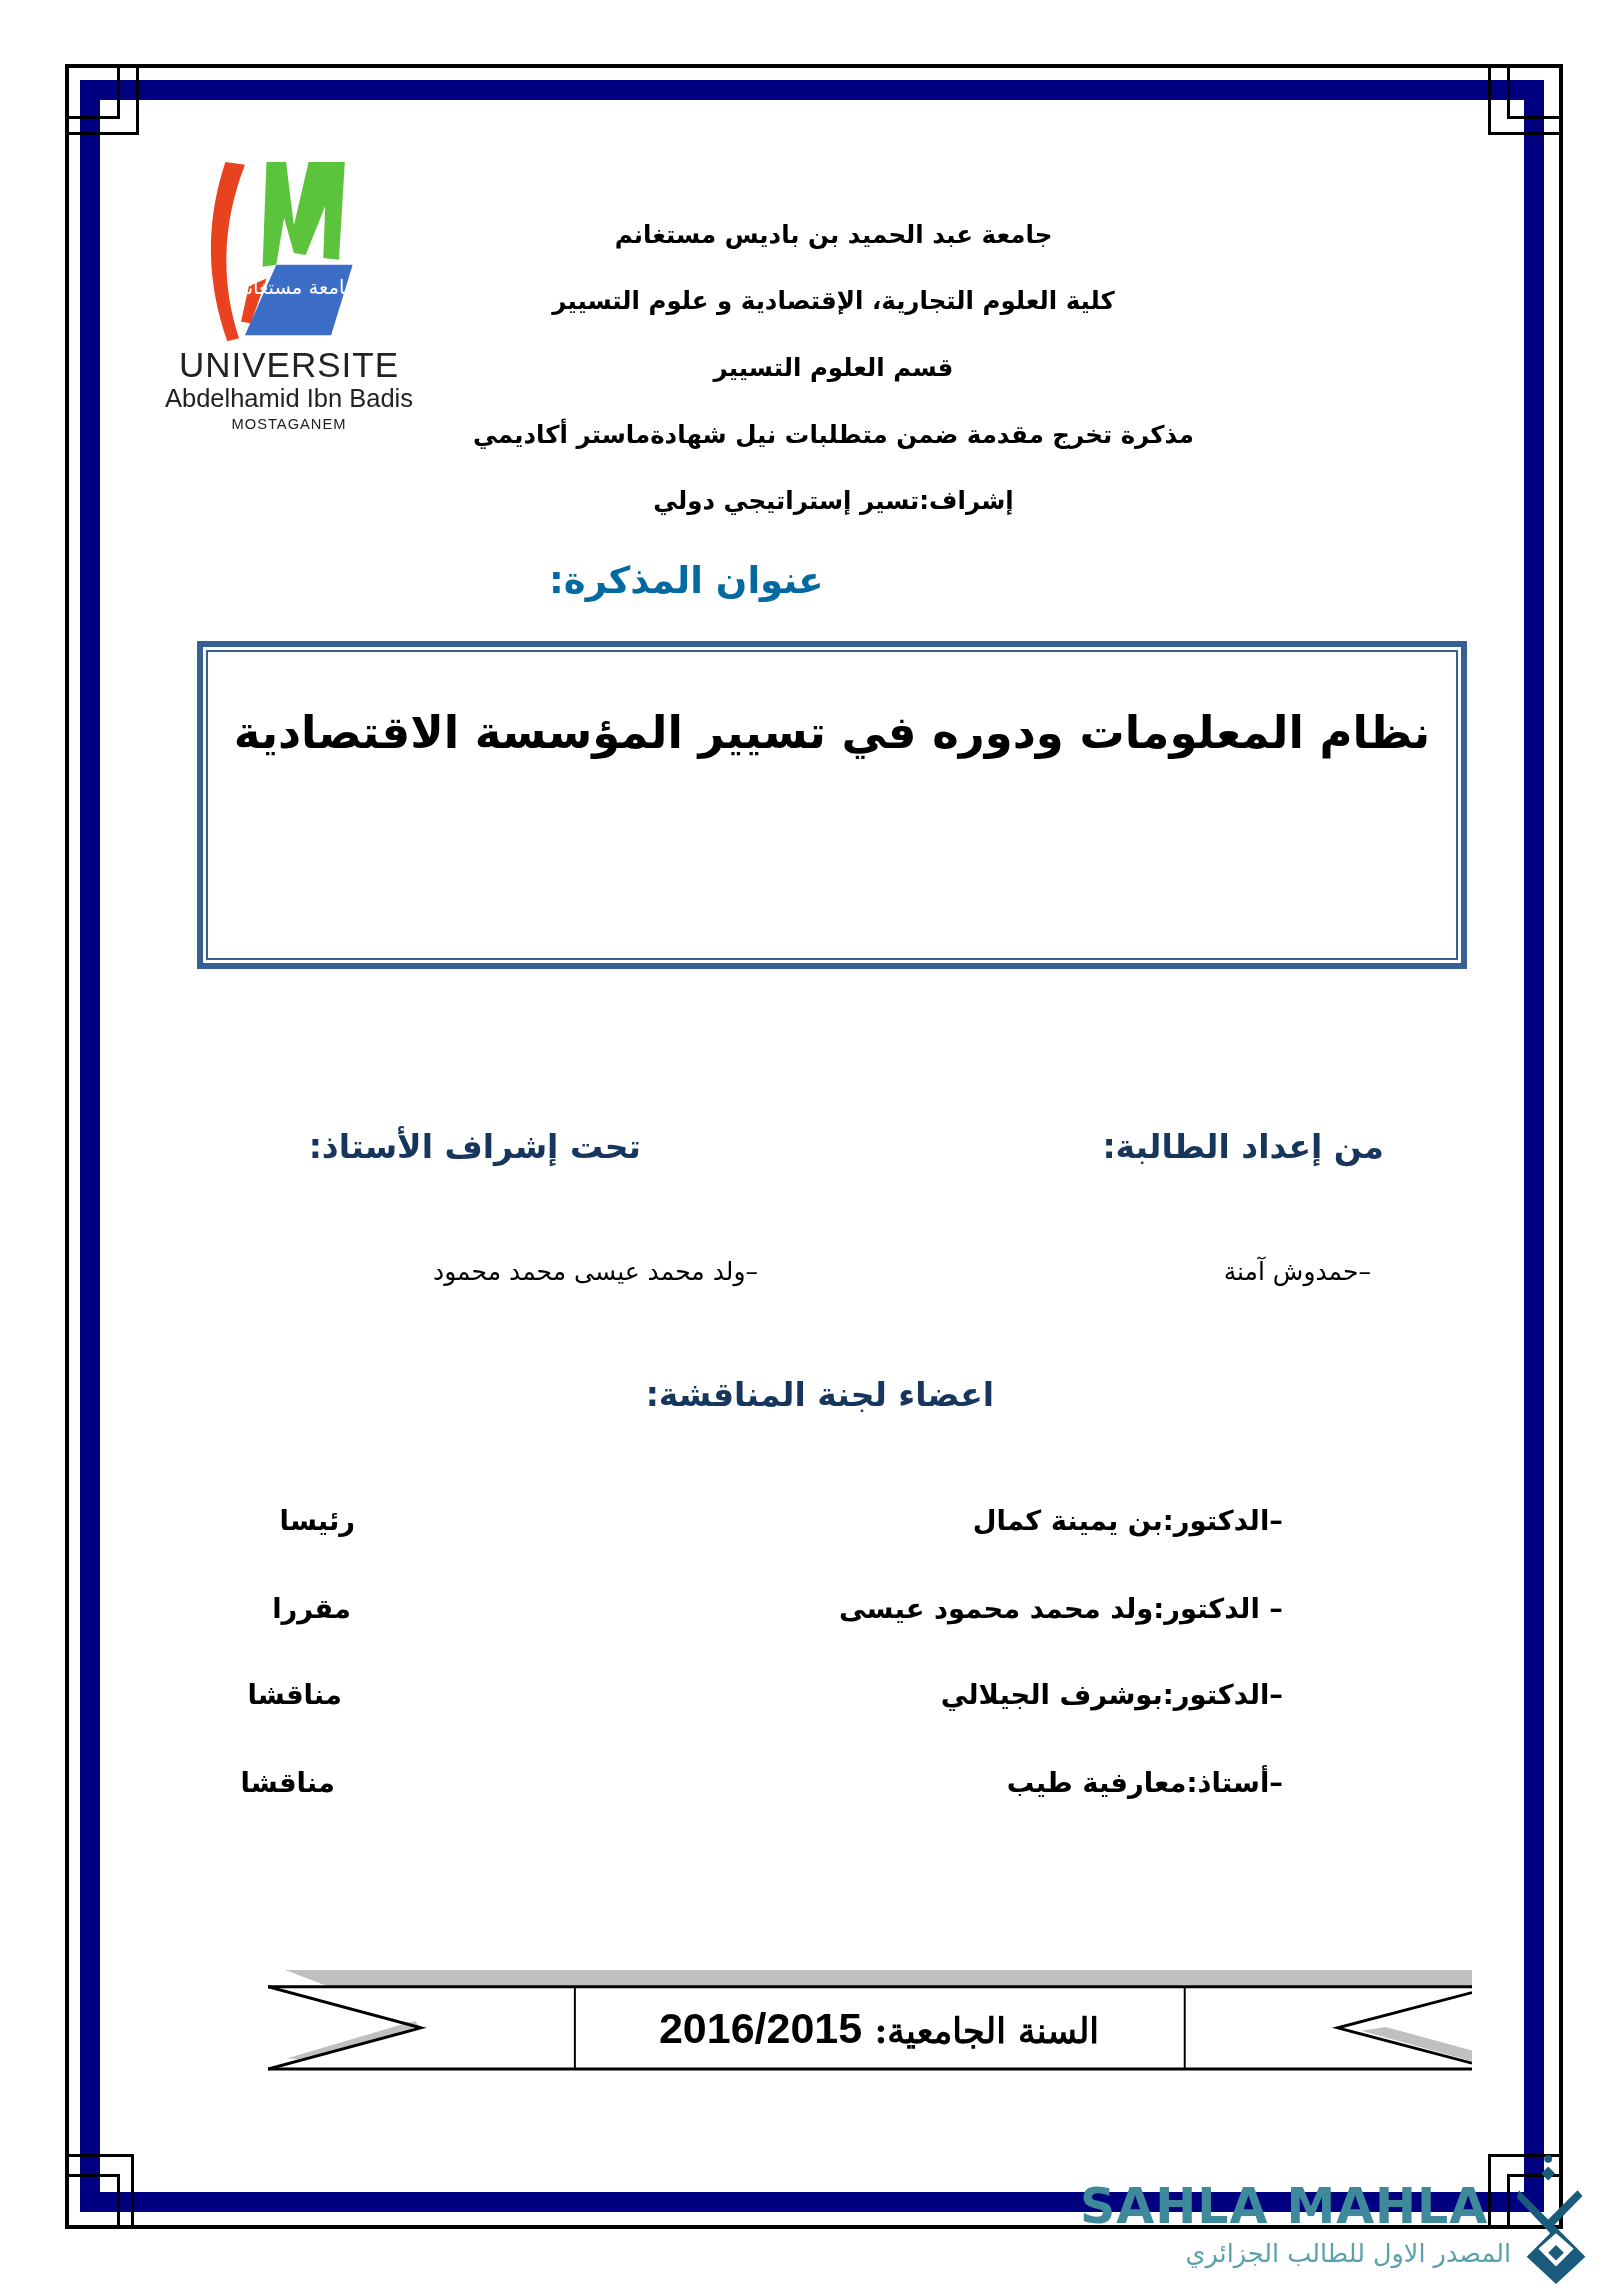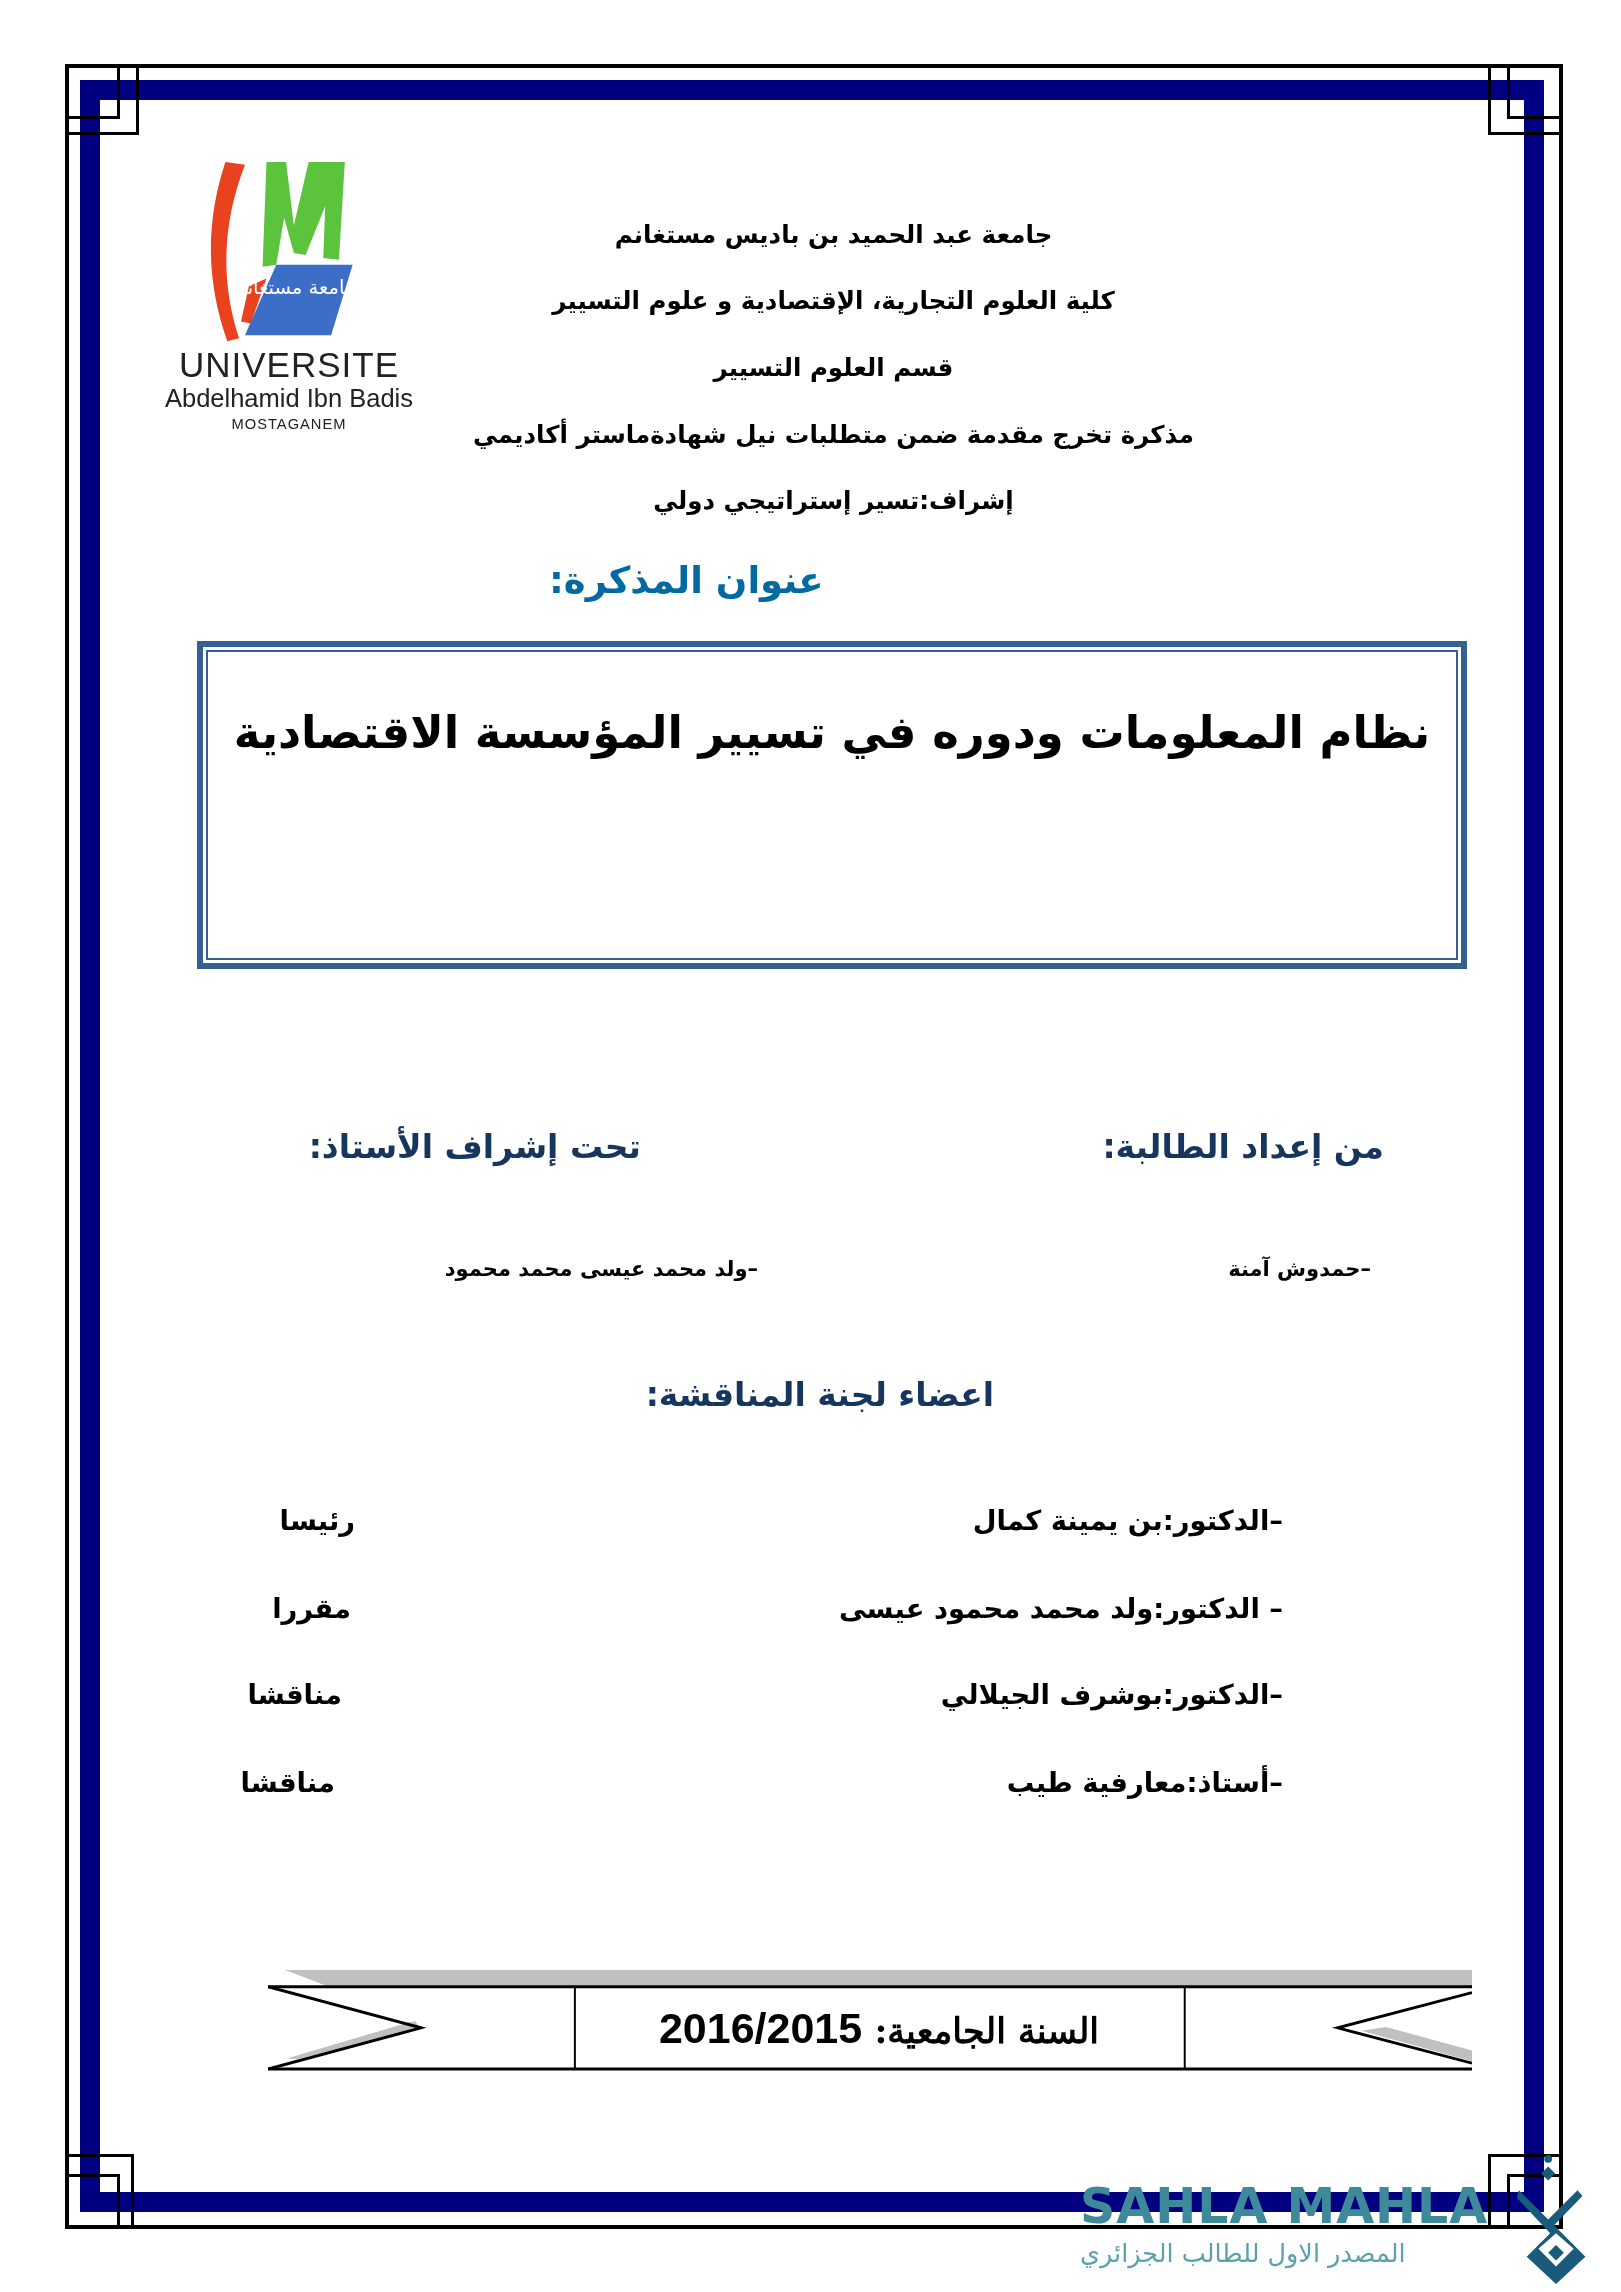--- a/index.html
+++ b/index.html
@@ -28,34 +28,34 @@
   .title-box-inner { position: absolute; left: 2.9px; top: 2.9px; right: 2.9px; bottom: 2.9px;
                      border: 2.9px solid #366092; box-sizing: border-box; }
   .title-main { position: absolute; left: 0; right: 0; top: 59px; text-align: center; direction: rtl;
                 font-family: "DejaVu Sans", sans-serif; font-weight: bold; font-size: 45px; }
   .title-sub { position: absolute; left: 0; right: 0; top: 194px; text-align: center; direction: rtl;
                font-family: "DejaVu Sans", sans-serif; font-weight: bold; font-size: 27.4px; }
 
   .section-heading { position: absolute; direction: rtl; font-family: "DejaVu Sans", sans-serif;
                      font-weight: bold; font-size: 33px; color: #17365d; white-space: nowrap; }
   .person { position: absolute; direction: rtl; font-family: "DejaVu Sans", sans-serif;
-            font-weight: bold; font-size: 21px; white-space: nowrap; }
+            font-weight: normal; font-size: 25px; white-space: nowrap; }
 
   .jury-row .jury-name { position: absolute; direction: rtl; right: 333px; font-family: "DejaVu Sans", sans-serif;
                          font-weight: bold; font-size: 27.4px; white-space: nowrap; text-align: right; }
   .jury-row .jury-role { position: absolute; direction: rtl; font-family: "DejaVu Sans", sans-serif;
                          font-weight: bold; font-size: 27.4px; white-space: nowrap; }
 
   .banner { position: absolute; left: 268px; top: 1970px; width: 1204px; height: 102px; }
   .year-text { position: absolute; left: 578px; width: 602px; top: 2004px; text-align: center; direction: rtl;
                font-family: "DejaVu Serif", serif; font-weight: bold; font-size: 35px; white-space: nowrap; }
   .year-num { font-family: Liberation Sans, sans-serif; font-size: 43px; }
   .wm-text { position: absolute; left: 19.6px; top: 2190px; font-family: "DejaVu Sans", sans-serif; font-weight: bold;
              font-size: 49px; color: #3e8a9a; letter-spacing: 1px; }
-  .wm-sub { position: absolute; left: 1080px; top: 2238px; width: 431px; direction: rtl; text-align: left;
+  .wm-sub { position: absolute; left: 1080px; top: 2238px; width: 431px; direction: rtl; text-align: right;
             font-family: "DejaVu Sans", sans-serif; font-size: 25.5px; color: #5aa1ad; }
 </style>
 </head>
 <body>
 
 <div>
   <div class="frame-black" style="left:65px; top:64px; width:1498px; height:2165px;"></div>
   <div class="frame-blue" style="left:80px; top:80px; width:1464px; height:2132px;"></div>
 
   <div class="corner-sq" style="left:65px; top:64px; width:55px; height:55px;"></div>

